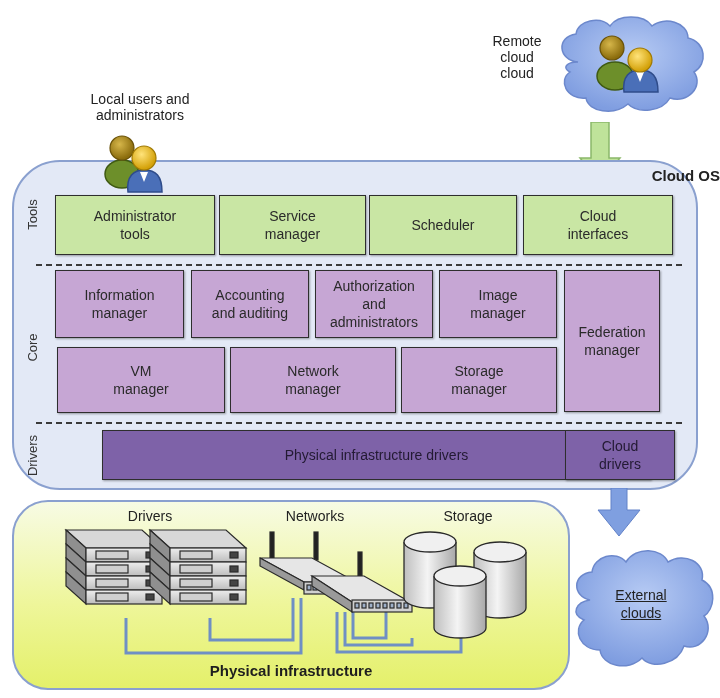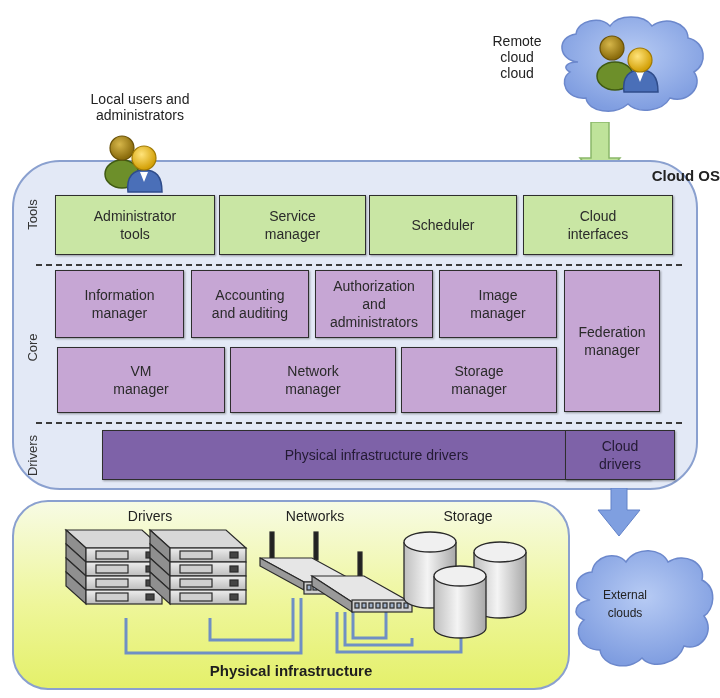--- a/index.html
+++ b/index.html
@@ -166,21 +166,21 @@
     </div>
 </div>
 
 <svg class="abs" style="left:596px;top:488px" width="46" height="52">
   <path d="M15,0 H31 V22 H44 L23,48 L2,22 H15 Z" fill="#7f9fe0" stroke="#6282c8" stroke-width="1"></path>
 </svg>
 
 <svg class="abs" style="left:566px;top:540px" width="150" height="140">
   <path d="M24,60 C6,56 6,34 26,32 C28,16 50,10 60,22 C70,6 96,8 102,22 C118,12 140,22 136,40 C152,48 148,70 138,76 C150,92 134,112 118,106 C112,124 86,130 76,118 C62,132 36,126 34,110 C14,110 6,90 18,80 C4,74 10,62 24,60 Z" fill="url(#cg)" stroke="#6c88cc" stroke-width="1.5"></path>
 </svg>
-<div class="lbl" style="left:580px;top:586px;width:90px;font-size:12px;line-height:18px;">
+<div class="lbl" style="left:596px;top:586px;width:90px;font-size:14px;line-height:18px;text-decoration:underline;">
   <div>External</div>
   <div>clouds</div>
 </div>
 
 <div class="phys"></div>
 <div class="lbl" style="left:110px;top:508px;width:80px;">Drivers</div>
 <div class="lbl" style="left:275px;top:508px;width:80px;">Networks</div>
 <div class="lbl" style="left:428px;top:508px;width:80px;">Storage</div>
 <div class="phys-title">Physical infrastructure</div>
 

